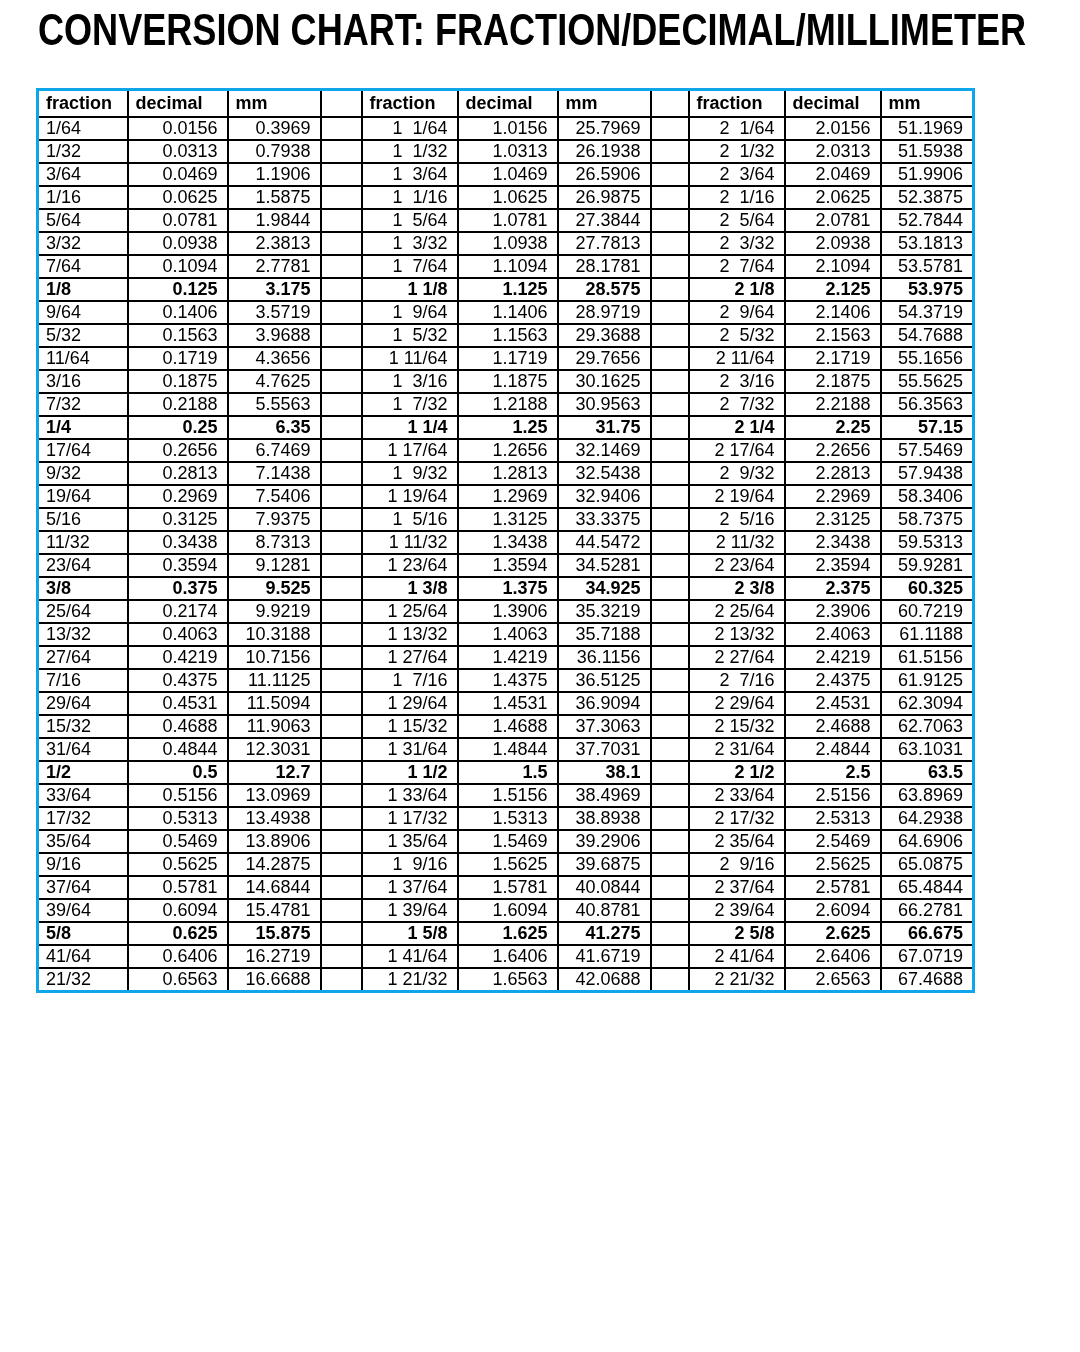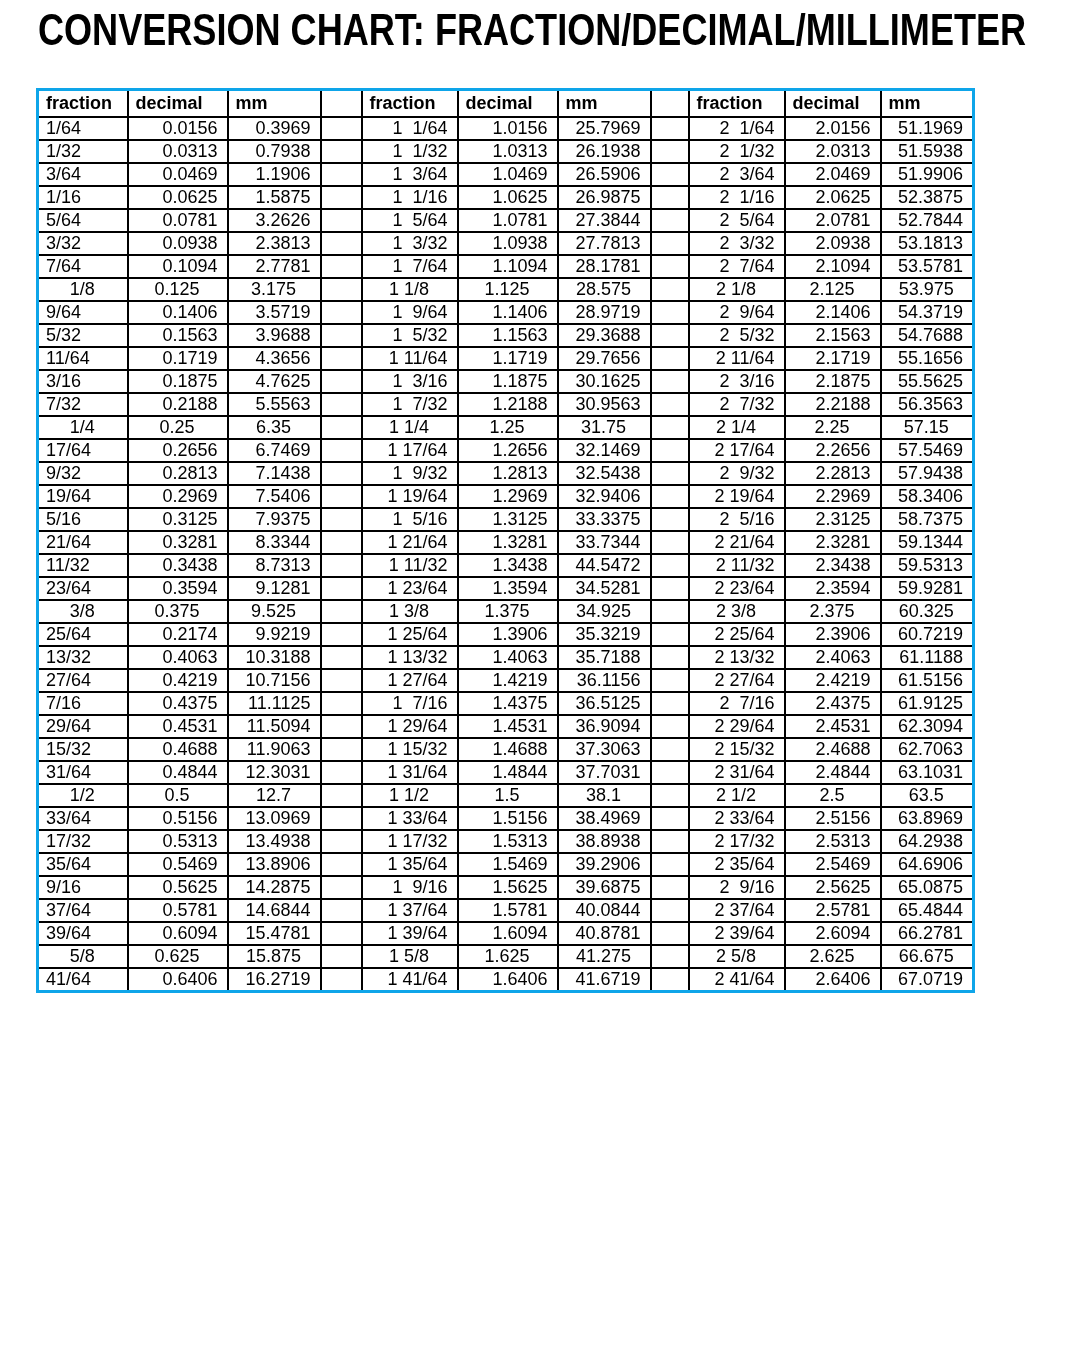--- a/index.html
+++ b/index.html
@@ -30,21 +30,21 @@
     white-space:pre;
     overflow:hidden;
     padding:0 8px;
   }
   thead tr { height:27px; }
   tbody tr { height:23px; }
   th { text-align:left; font-weight:bold; padding-left:7px; }
   td.al { text-align:left;  padding-left:7px; }
   td.ar { text-align:right; padding-right:9px; }
   td.sp { padding:0; }
-  tr.bold td { font-weight:normal;text-align:center; }
+  tr.bold td { font-weight:bold; }
 </style>
 </head>
 <body>
 
 <div class="title">CONVERSION CHART: FRACTION/DECIMAL/MILLIMETER</div>
 
 <table class="conv">
   <colgroup>
     <col style="width:90px">
       <col style="width:100px">
@@ -122,21 +122,21 @@
         <td class="ar">1.0625</td>
         <td class="ar">26.9875</td>
         <td class="sp"></td>
         <td class="ar">2  1/16</td>
         <td class="ar">2.0625</td>
         <td class="ar">52.3875</td>
       </tr>
       <tr>
         <td class="al">5/64</td>
         <td class="ar">0.0781</td>
-        <td class="ar">3.2626</td>
+        <td class="ar">1.9844</td>
         <td class="sp"></td>
         <td class="ar">1  5/64</td>
         <td class="ar">1.0781</td>
         <td class="ar">27.3844</td>
         <td class="sp"></td>
         <td class="ar">2  5/64</td>
         <td class="ar">2.0781</td>
         <td class="ar">52.7844</td>
       </tr>
       <tr>
@@ -302,33 +302,20 @@
         <td class="sp"></td>
         <td class="ar">1  5/16</td>
         <td class="ar">1.3125</td>
         <td class="ar">33.3375</td>
         <td class="sp"></td>
         <td class="ar">2  5/16</td>
         <td class="ar">2.3125</td>
         <td class="ar">58.7375</td>
       </tr>
       <tr>
-        <td class="al">21/64</td>
-        <td class="ar">0.3281</td>
-        <td class="ar">8.3344</td>
-        <td class="sp"></td>
-        <td class="ar">1 21/64</td>
-        <td class="ar">1.3281</td>
-        <td class="ar">33.7344</td>
-        <td class="sp"></td>
-        <td class="ar">2 21/64</td>
-        <td class="ar">2.3281</td>
-        <td class="ar">59.1344</td>
-      </tr>
-      <tr>
         <td class="al">11/32</td>
         <td class="ar">0.3438</td>
         <td class="ar">8.7313</td>
         <td class="sp"></td>
         <td class="ar">1 11/32</td>
         <td class="ar">1.3438</td>
         <td class="ar">44.5472</td>
         <td class="sp"></td>
         <td class="ar">2 11/32</td>
         <td class="ar">2.3438</td>
@@ -561,14 +548,27 @@
         <td class="ar">16.2719</td>
         <td class="sp"></td>
         <td class="ar">1 41/64</td>
         <td class="ar">1.6406</td>
         <td class="ar">41.6719</td>
         <td class="sp"></td>
         <td class="ar">2 41/64</td>
         <td class="ar">2.6406</td>
         <td class="ar">67.0719</td>
       </tr>
+      <tr>
+        <td class="al">21/32</td>
+        <td class="ar">0.6563</td>
+        <td class="ar">16.6688</td>
+        <td class="sp"></td>
+        <td class="ar">1 21/32</td>
+        <td class="ar">1.6563</td>
+        <td class="ar">42.0688</td>
+        <td class="sp"></td>
+        <td class="ar">2 21/32</td>
+        <td class="ar">2.6563</td>
+        <td class="ar">67.4688</td>
+      </tr>
     </tbody>
 </table>
 
 </body></html>

